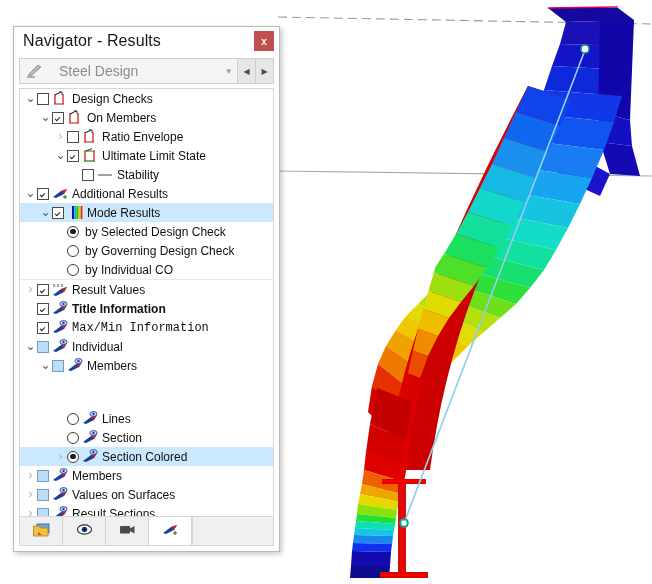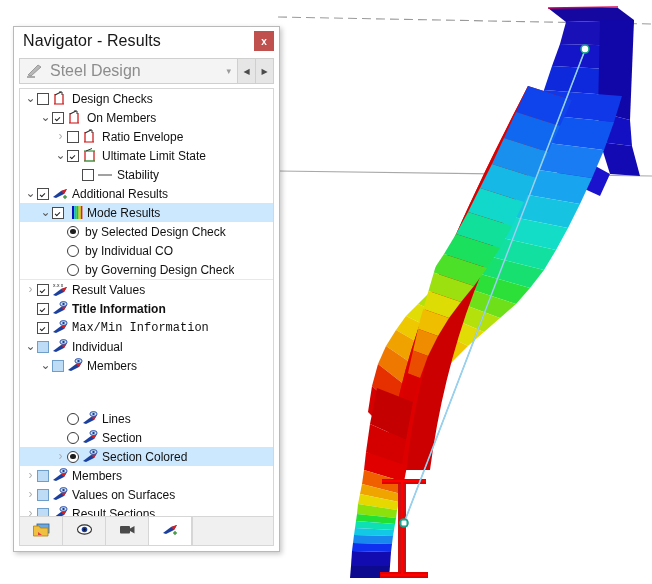--- a/index.html
+++ b/index.html
@@ -45,21 +45,21 @@
   #nav-combo-row{
     flex:0 0 26px;height:26px;margin:2px 5px 0 5px;
     display:flex;align-items:stretch;
   }
   #nav-combo{
     flex:1 1 auto;border:1px solid #cfcfcf;background:#f4f4f4;
     display:flex;align-items:center;position:relative;min-width:0;
   }
   #combo-icon{width:20px;height:16px;margin-left:5px;flex:0 0 20px;}
   #combo-label{
-    margin-left:5px;color:#8c8c8c;font-size:16px;white-space:nowrap;
+    margin-left:14px;color:#8c8c8c;font-size:14px;white-space:nowrap;
     overflow:hidden;text-overflow:ellipsis;
   }
   #combo-chev{
     margin-left:auto;margin-right:6px;color:#9a9a9a;font-size:9px;flex:0 0 auto;
   }
   .spin-btn{
     width:17px;flex:0 0 17px;border:1px solid #cfcfcf;border-left:none;
     background:#e6e6e6;display:flex;align-items:center;justify-content:center;
     color:#4b4b4b;font-size:8px;cursor:pointer;
   }
@@ -343,27 +343,27 @@
       <div class="row" style="padding-left: 34px;">
         <span class="exp none"></span>
         <span class="rb on"></span>
         <span style="width: 3px; flex: 0 0 3px;"></span>
         <span class="lbl">by Selected Design Check</span>
       </div>
       <div class="row" style="padding-left: 34px;">
         <span class="exp none"></span>
         <span class="rb"></span>
         <span style="width: 3px; flex: 0 0 3px;"></span>
-        <span class="lbl">by Individual CO</span>
+        <span class="lbl">by Governing Design Check</span>
       </div>
       <div class="row" style="padding-left: 34px;">
         <span class="exp none"></span>
         <span class="rb"></span>
         <span style="width: 3px; flex: 0 0 3px;"></span>
-        <span class="lbl">by Governing Design Check</span>
+        <span class="lbl">by Individual CO</span>
       </div>
       <div class="row sep" style="padding-left: 4px;">
         <span class="exp muted" style="font-size: 12px;">›</span>
         <span class="cb checked"></span>
         <span class="ico"><svg width="17" height="15" viewBox="0 0 17 15">
             <text x="1" y="5" font-family="Liberation Sans, sans-serif" font-size="5" fill="#202020">x.x x</text>
             <path d="M1,13 L9,7 L15,5 L12,10 L4,14 Z" fill="#1a3f9e"></path>
             <path d="M9,7 L15,5 L12,10 Z" fill="#d42020"></path>
           </svg></span>
         <span class="lbl">Result Values</span>

